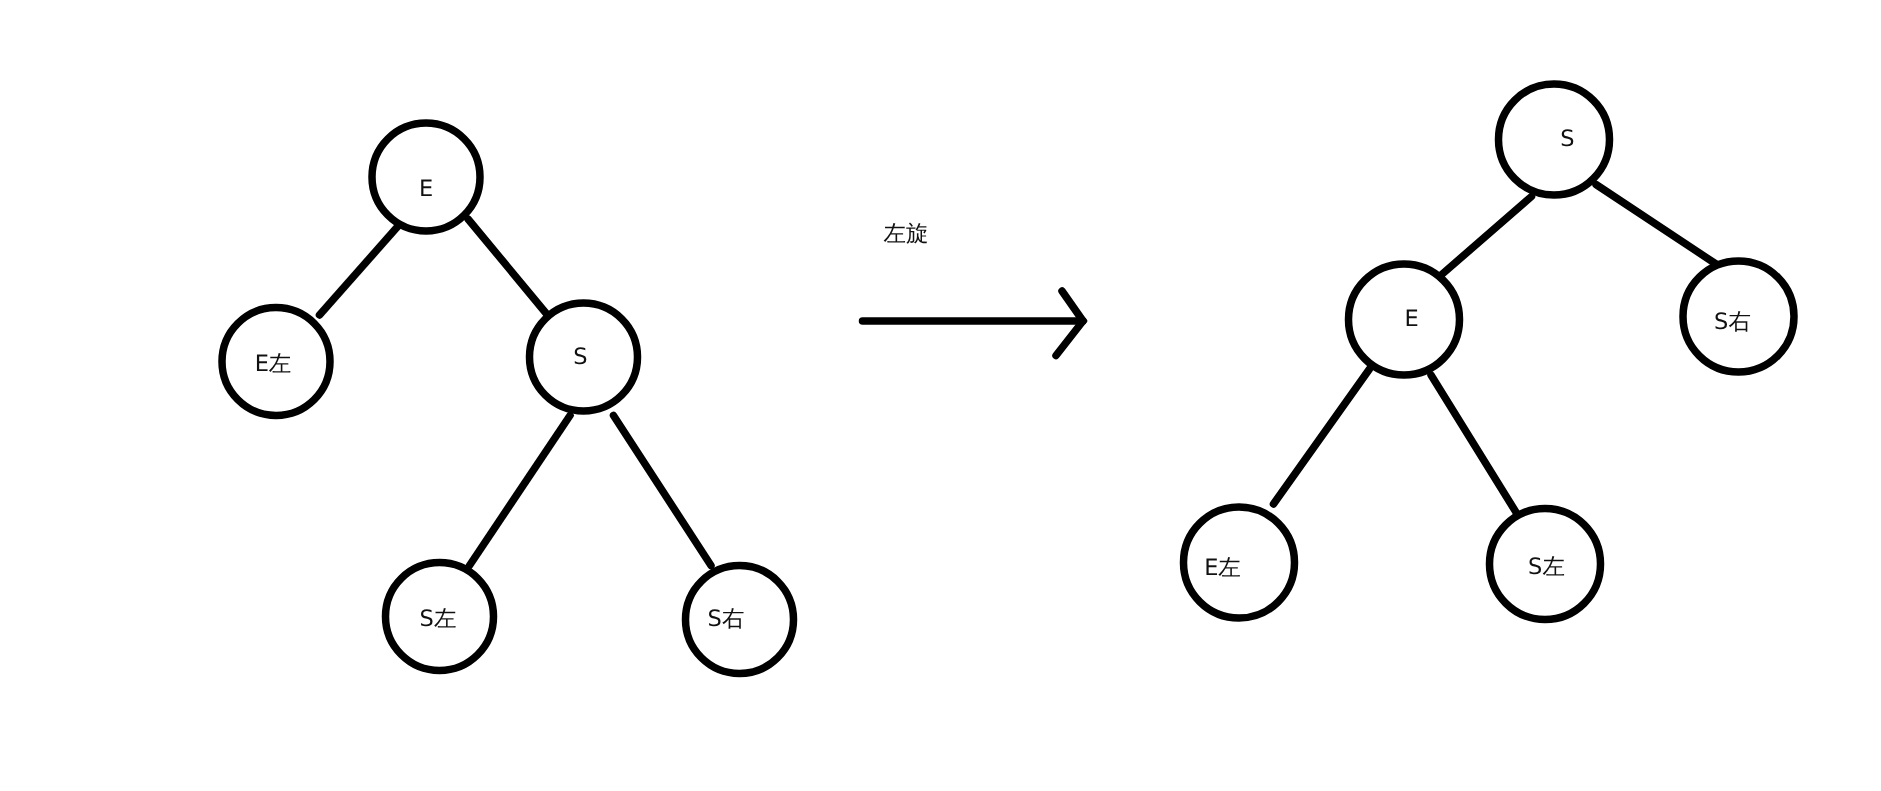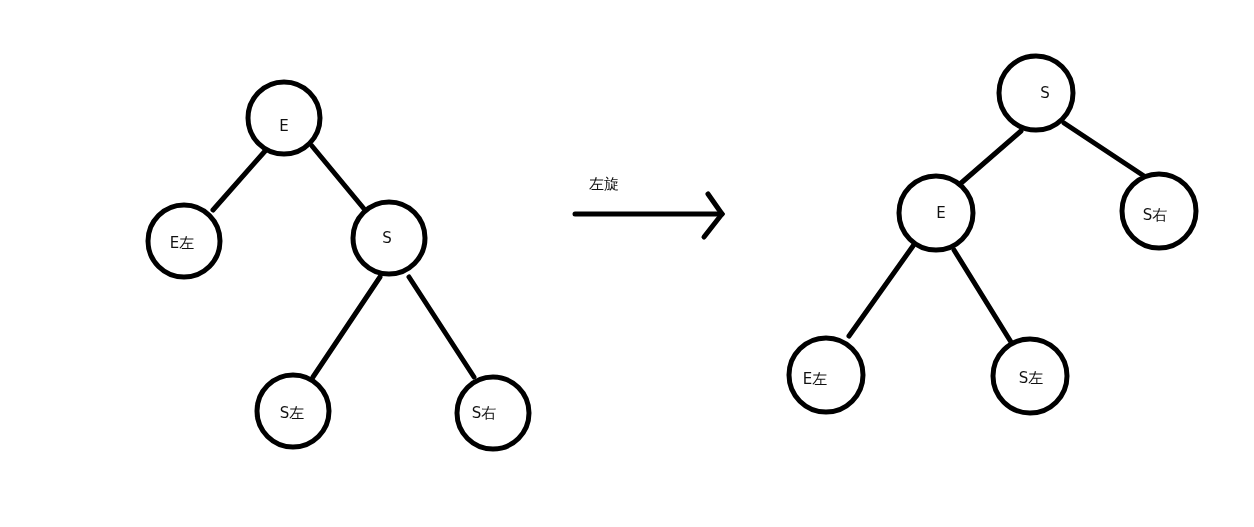--- a/index.html
+++ b/index.html
@@ -40,20 +40,20 @@
       <circle cx="1030" cy="376" r="37"></circle>
     </g>
   </svg>
 
   <span class="lbl" style="left:284px;top:126px;">E</span>
   <span class="lbl" style="left:182px;top:243px;">E左</span>
   <span class="lbl" style="left:387px;top:238px;">S</span>
   <span class="lbl" style="left:292px;top:413px;">S左</span>
   <span class="lbl" style="left:484px;top:413px;">S右</span>
 
-  <span class="lbl" style="left:604px;top:184px;">左旋</span>
+  <span class="lbl" style="left:604px;top:156px;">左旋</span>
 
   <span class="lbl" style="left:1045px;top:93px;">S</span>
   <span class="lbl" style="left:941px;top:213px;">E</span>
   <span class="lbl" style="left:1155px;top:215px;">S右</span>
   <span class="lbl" style="left:815px;top:379px;">E左</span>
   <span class="lbl" style="left:1031px;top:378px;">S左</span>
 </div>
 
 </body></html>

